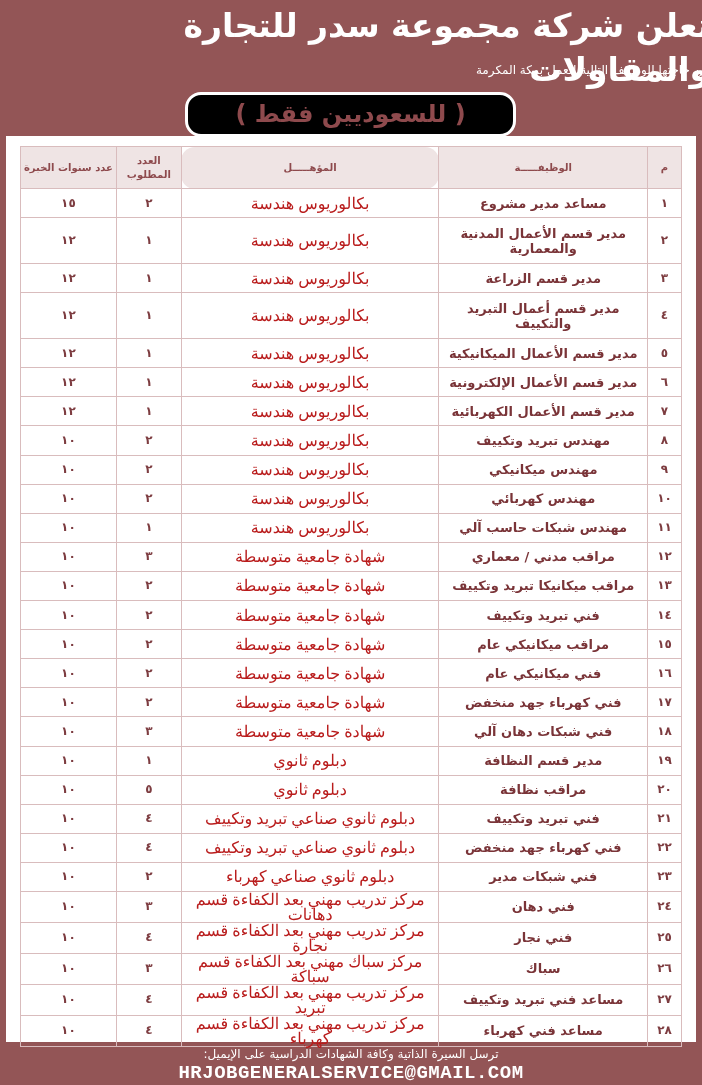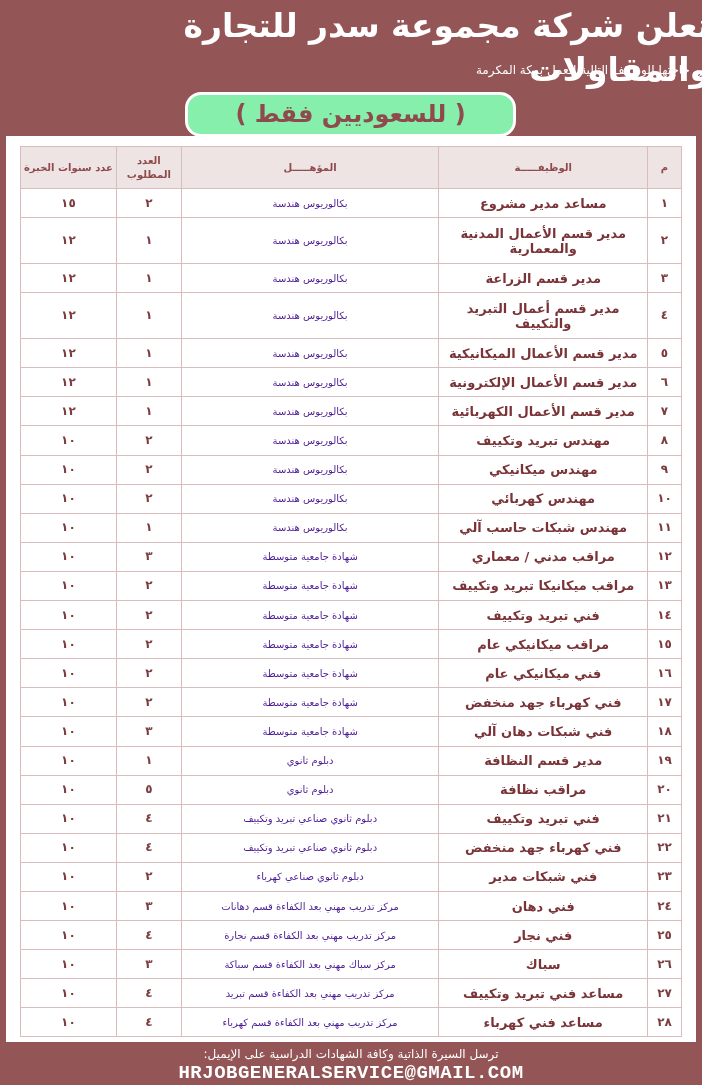--- a/index.html
+++ b/index.html
@@ -18,21 +18,21 @@
     position: absolute; top: 4px; left: 0; width: 702px;
     font-size: 33px; font-weight: bold; letter-spacing: 0px;
     line-height: 44px;
   }
   .subtitle {
     position: absolute; top: 57px; left: 0; width: 702px;
     font-size: 12px; line-height: 26px;
   }
   .pill {
     position: absolute; top: 92px; left: 185px; width: 331px; height: 45px;
-    background: #86efac; border: 3px solid #fff; border-radius: 16px;
+    background: #000000; border: 3px solid #fff; border-radius: 16px;
     color: #8e4a4d; font-size: 24px; font-weight: bold; line-height: 38px;
     text-align: center; z-index: 3;
   }
   .panel {
     position: absolute; top: 136px; left: 6px; width: 690px; height: 906px;
     background: #fff;
   }
   table {
     position: absolute; top: 10px; left: 14px; width: 662px;
     border-collapse: collapse; direction: rtl;
@@ -42,25 +42,25 @@
     border: 1px solid #d9bcbd; text-align: center; vertical-align: middle;
     color: #7d3c40;
   }
   th {
     background: #efe4e4; font-size: 10px; font-weight: bold; height: 42px;
     line-height: 14px; color: #8e4a4d;
   }
   td { font-size: 12px; height: 29.1px; line-height: 15px; }
   td.num { font-size: 12px; font-weight: bold; }
   td.job { font-weight: bold; font-size: 13px; color: #7a3438; }
-  td.qual { font-size: 10px; color: #4c1d95; }
+  td.qual { font-size: 16px; color: #b91c1c; font-family: Liberation Serif, serif; }
   tr.tall td { height: 46px; }
   .c-no { width: 34px; }
   .c-job { width: 209px; }
-  .c-qual { width: 258px; }
+  .c-qual { width: 258px; border-radius: 14px; }
   .c-count { width: 65px; }
   .c-exp { width: 96px; }
   .footer {
     position: absolute; top: 1042px; left: 0; width: 702px; height: 43px;
     text-align: center; color: #fff;
   }
   .footer .note { font-size: 12px; line-height: 16px; margin-top: 4px; }
   .footer .email {
     font-family: Liberation Mono, monospace; font-weight: bold;
     font-size: 19px; line-height: 22px; letter-spacing: 0.5px; direction: ltr;

